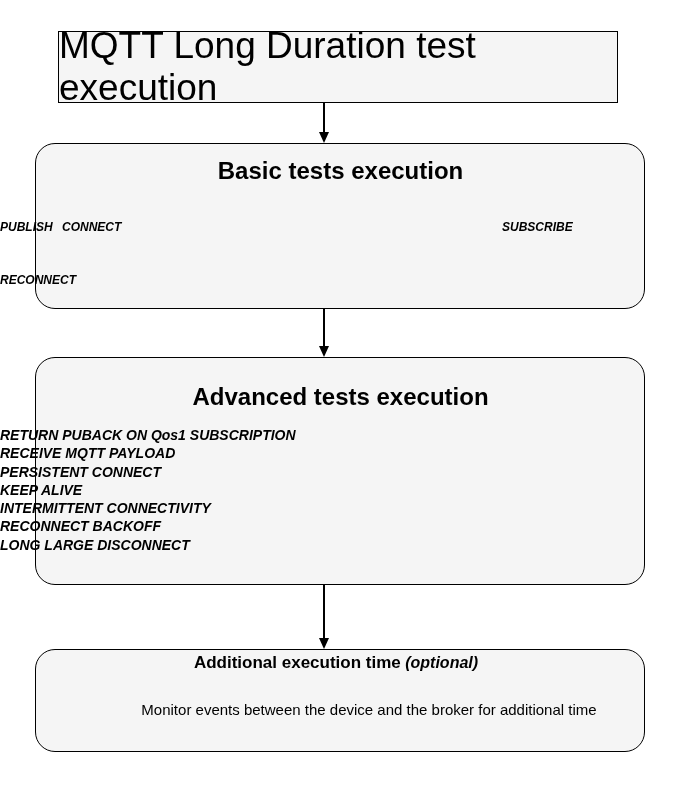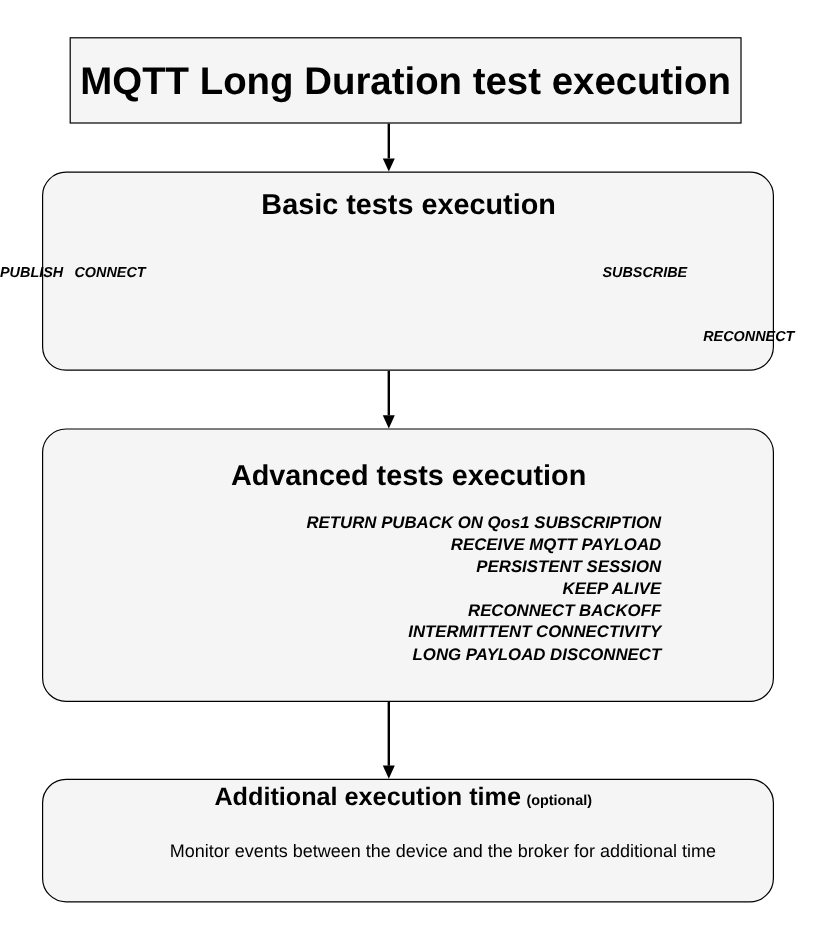--- a/index.html
+++ b/index.html
@@ -26,21 +26,21 @@
   }
   .node.rounded {
     border-radius: 20px;
   }
   
   .title-node {
     left: 58px; top: 31px; width: 560px; height: 72px;
     display: flex; align-items: center; justify-content: center;
   }
   .title-node .label {
-    font-size: 32px; font-weight: bold; text-align: right;
+    font-size: 37px; font-weight: normal; text-align: left;
   }
   
   .basic-node { left: 35px; top: 143px; width: 610px; height: 166px; }
   
   .advanced-node { left: 35px; top: 357px; width: 610px; height: 228px; }
   
   .additional-node { left: 35px; top: 649px; width: 610px; height: 103px; }
 
   .abs-text { position: absolute; white-space: nowrap; }
 
@@ -50,38 +50,38 @@
   }
   .basic-title { top: 157px; }
   .advanced-title { top: 383px; }
 
   .basic-item {
     font-size: 12px; font-weight: bold; font-style: italic;
   }
   .basic-item.connect   { top: 220px; left: 62px; }
   .basic-item.publish   { top: 220px; left: 0; width: 654px; text-align: left; }
   .basic-item.subscribe { top: 220px; left: 502px; }
-  .basic-item.reconnect { top: 273px; left: 0; width: 662px; text-align: right; }
+  .basic-item.reconnect { top: 273px; left: 0; width: 662px; text-align: left; }
 
   .advanced-list {
     position: absolute;
     top: 426px; left: 0; width: 551px;
     font-size: 14px; font-weight: bold; font-style: italic;
-    text-align: right; line-height: 18.3px;
+    text-align: left; line-height: 18.3px;
   }
 
   .additional-title {
     top: 653px; left: 0; width: 672px;
     text-align: center;
   }
   .additional-title .main {
-    font-size: 21px; font-weight: bold;
+    font-size: 17px; font-weight: bold;
   }
   .additional-title .suffix {
-    font-size: 12px; font-weight: bold; 
+    font-size: 16px; font-weight: bold; font-style: italic;
   }
   .additional-desc {
     top: 701px; left: 0; width: 658px;
     font-size: 15px; font-weight: normal; text-align: center; margin-left: 40px;
   }
 
   
   .arrow {
     position: absolute;
     width: 16px;
@@ -127,25 +127,25 @@
   <div class="arrow arrow-2">
     <div class="shaft"></div>
     <div class="head"></div>
   </div>
 
   <div class="node rounded advanced-node"></div>
   <div class="abs-text box-title advanced-title">Advanced tests execution</div>
   <div class="advanced-list">
     <div>RETURN PUBACK ON Qos1 SUBSCRIPTION</div>
     <div>RECEIVE MQTT PAYLOAD</div>
-    <div>PERSISTENT SESSION</div>
+    <div>PERSISTENT CONNECT</div>
     <div>KEEP ALIVE</div>
+    <div>INTERMITTENT CONNECTIVITY</div>
     <div>RECONNECT BACKOFF</div>
-    <div>INTERMITTENT CONNECTIVITY</div>
-    <div>LONG PAYLOAD DISCONNECT</div>
+    <div>LONG LARGE DISCONNECT</div>
   </div>
 
   <div class="arrow arrow-3">
     <div class="shaft"></div>
     <div class="head"></div>
   </div>
 
   <div class="node rounded additional-node"></div>
   <div class="abs-text additional-title">
     <span class="main">Additional execution time</span>

